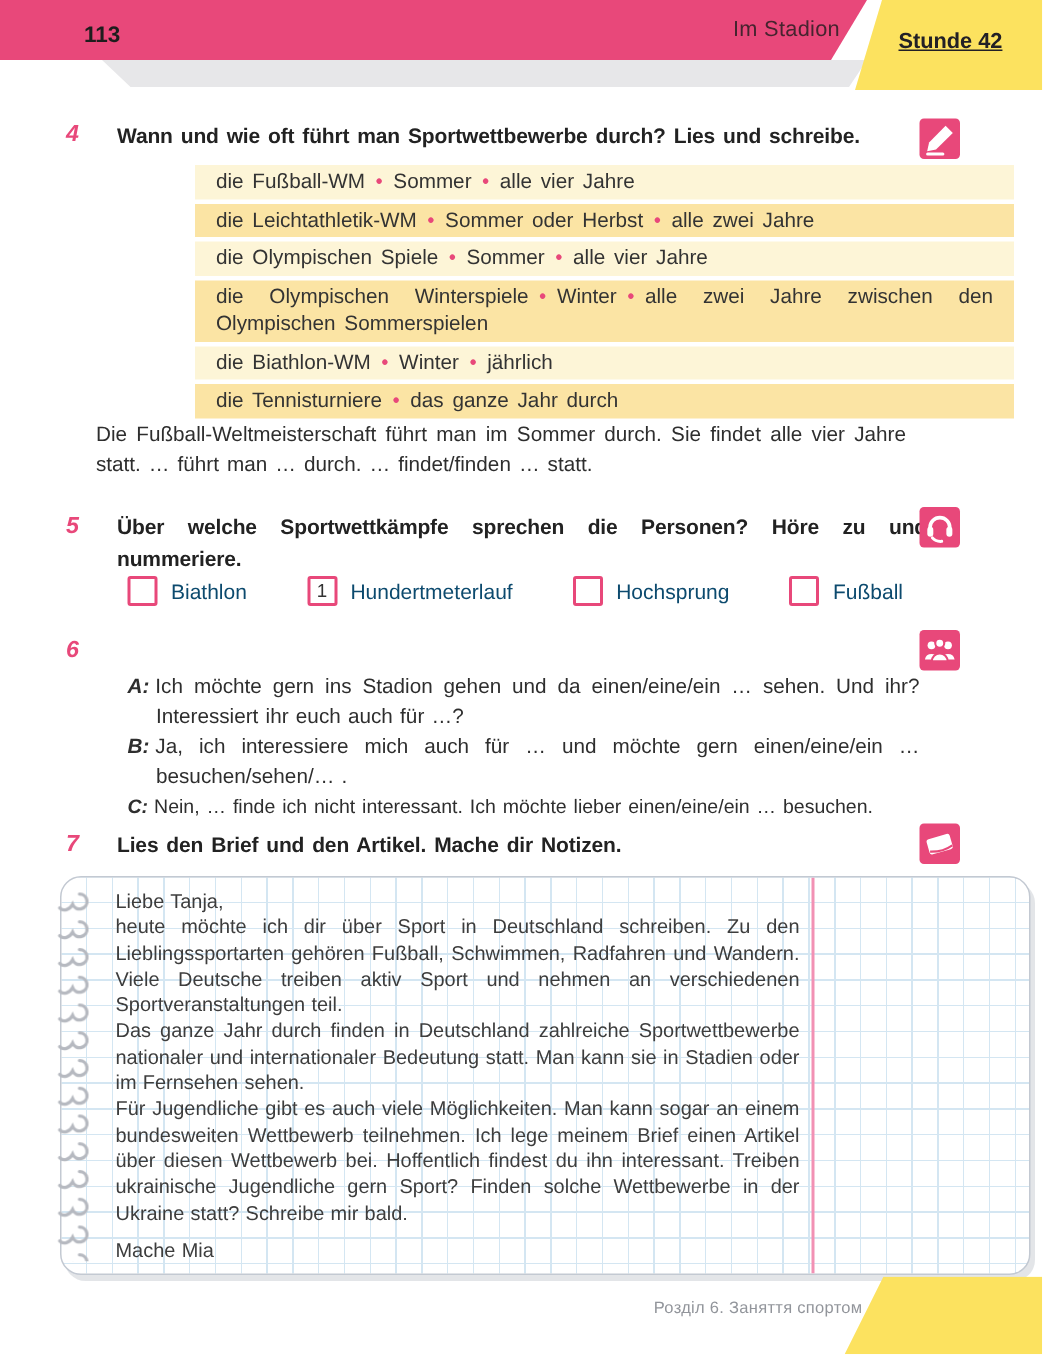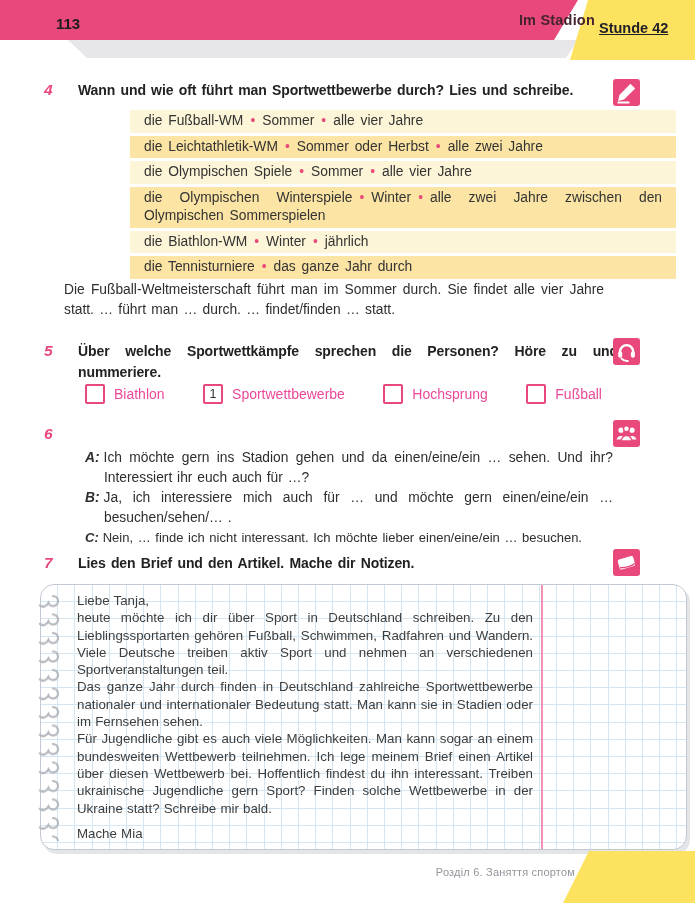--- a/index.html
+++ b/index.html
@@ -9,21 +9,21 @@
   }
 
   
   .hdr-pink  { position:absolute; top:0; left:0; width:578px; height:40px; background:#e8487a;
                clip-path:polygon(0 0, 578px 0, 554px 40px, 0 40px); }
   .hdr-gray  { position:absolute; top:40px; left:0; width:578px; height:18px; background:#e7e7e9;
                clip-path:polygon(68px 0, 578px 0, 566px 18px, 87px 18px); }
   .hdr-yellow{ position:absolute; top:0; left:560px; width:135px; height:60px; background:#fce25f;
                clip-path:polygon(28px 0, 135px 0, 135px 60px, 10px 60px); }
   .hdr-unit  { position:absolute; top:12px; left:0; width:560px; text-align:right;
-               font-size:14.5px; font-weight:bold; color:#46242f; letter-spacing:.2px;padding-left:35px; }
+               font-size:14.5px; font-weight:normal; color:#46242f; letter-spacing:.2px; }
   .hdr-lesson{ position:absolute; top:20px; left:599px; font-size:14.5px; font-weight:bold; color:#222026;text-decoration:underline; }
 
   
   .exnum   { position:absolute; left:44px; width:26px; color:#e8487a; font-weight:bold;
              font-style:italic; font-size:15.5px; }
   .extitle { position:absolute; left:78px; width:540px; margin:0; font-size:14px; font-weight:bold;
              color:#222222; line-height:20.5px; letter-spacing:-.1px; word-spacing:1.5px; text-align:justify; }
   .icon-badge { position:absolute; left:613px; width:27px; height:27px; background:#e8487a; border-radius:3px; }
   .icon-badge svg { display:block; }
 
@@ -37,21 +37,21 @@
   .example { position:absolute; left:64px; top:280px; width:540px; margin:0; font-size:13.8px;
              line-height:19.5px; color:#2e2e2e; text-align:justify; word-spacing:1.5px; }
 
   
   .optrow { position:absolute; left:85px; top:384px; width:517px; display:flex;
             justify-content:space-between; align-items:center; }
   .opt    { display:flex; align-items:center; }
   .cbox   { width:16px; height:16px; border:2px solid #e8487a; border-radius:2px; background:#ffffff;
             display:inline-flex; align-items:center; justify-content:center;
             font-size:12.5px; color:#333333; }
-  .olabel { margin-left:9px; font-size:14px; color:#ec4899; }
+  .olabel { margin-left:9px; font-size:14px; color:#0c4a6e; }
 
   
   .dialogue { position:absolute; left:85px; top:448px; width:528px; }
   .dline { margin:0; padding-left:19px; text-indent:-19px; font-size:13.8px; line-height:20px;
            color:#2e2e2e; text-align:justify; word-spacing:1px; }
   .dline .spk { font-style:italic; font-weight:bold; margin-right:4px; }
   .dline:nth-child(3) { white-space:nowrap; font-size:13px; text-align:left; }
 
   
   .notebook { position:absolute; left:40px; top:584px; width:618px; height:264px; background:#ffffff;
@@ -116,21 +116,21 @@
     </svg>
   </div>
 
   <div class="optrow">
     <div class="opt">
       <span class="cbox"></span>
       <span class="olabel">Biathlon</span>
     </div>
     <div class="opt">
       <span class="cbox">1</span>
-      <span class="olabel">Sportwettbewerbe</span>
+      <span class="olabel">Hundertmeterlauf</span>
     </div>
     <div class="opt">
       <span class="cbox"></span>
       <span class="olabel">Hochsprung</span>
     </div>
     <div class="opt">
       <span class="cbox"></span>
       <span class="olabel">Fußball</span>
     </div>
   </div>

